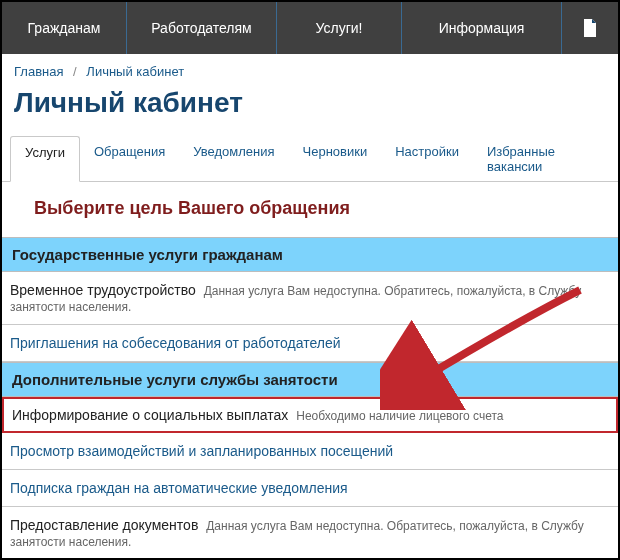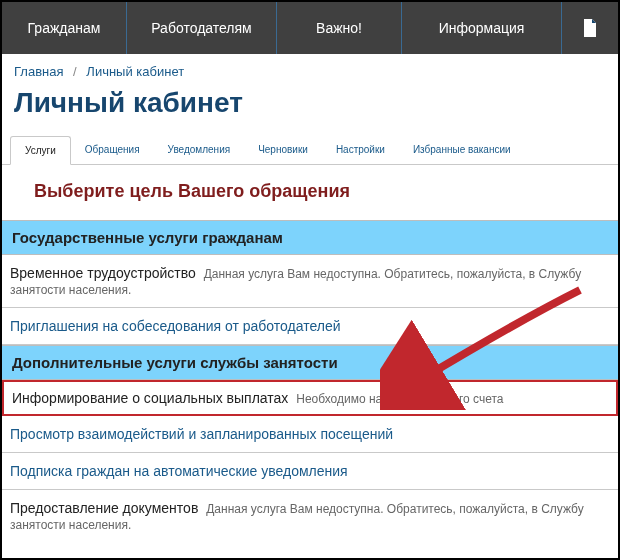--- a/index.html
+++ b/index.html
@@ -44,21 +44,21 @@
     color: #17466e;
     padding: 4px 12px 16px 12px;
   }
   .tabs {
     display: flex;
     border-bottom: 1px solid #c9c9c9;
     padding-left: 8px;
     gap: 0;
   }
   .tab {
-    font-size: 10px;
+    font-size: 13px;
     color: #1a5a8a;
     padding: 8px 14px;
     cursor: pointer;
     position: relative;
     top: 1px;
   }
   .tab.active {
     border: 1px solid #c9c9c9;
     border-bottom: 1px solid #fff;
     background: #fff;
@@ -105,21 +105,21 @@
     left: 380px;
     pointer-events: none;
   }
 </style>
 </head>
 <body>
 
 <div class="topnav">
   <div class="topnav-item n1">Гражданам</div>
   <div class="topnav-item n2">Работодателям</div>
-  <div class="topnav-item n3">Важно!</div>
+  <div class="topnav-item n3">Услуги!</div>
   <div class="topnav-item n4">Информация</div>
   <div class="topnav-item n5">
     <span class="doc-icon">
       <svg viewBox="0 0 16 18" width="16" height="18">
         <path fill="#fff" d="M2 0 h8 l4 4 v14 H2 Z"></path>
         <path fill="#17466e" d="M10 0 v4 h4 Z"></path>
       </svg>
     </span>
   </div>
 </div>

